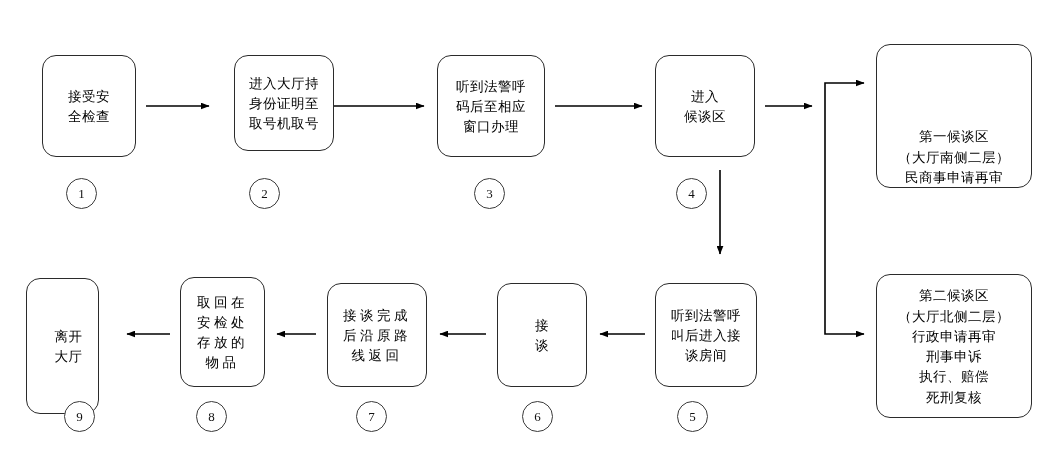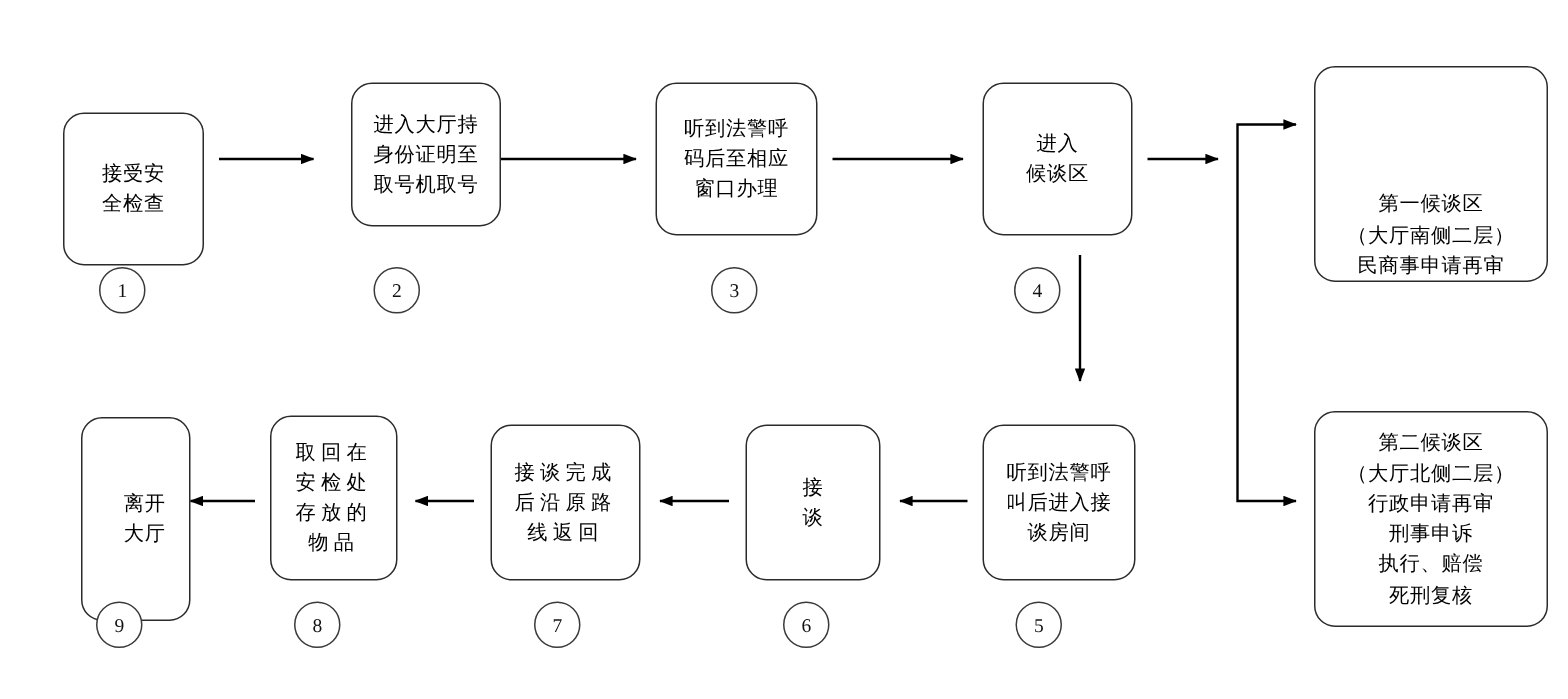--- a/index.html
+++ b/index.html
@@ -90,21 +90,21 @@
         <path d="M 825 106 L 825 334 L 864 334" marker-end="url(#arrowhead)"></path>
         <path d="M 720 170 L 720 254" marker-end="url(#arrowhead)"></path>
         <path d="M 645 334 L 600 334" marker-end="url(#arrowhead)"></path>
         <path d="M 486 334 L 440 334" marker-end="url(#arrowhead)"></path>
         <path d="M 316 334 L 277 334" marker-end="url(#arrowhead)"></path>
         <path d="M 170 334 L 127 334" marker-end="url(#arrowhead)"></path>
       </g>
   </svg>
 
   <div id="node-layer">
-      <div class="node" style="left: 42px; top: 55px; width: 94px; height: 102px; margin-top: 20px;"><span class="node-text">接受安
+      <div class="node" style="left: 42px; top: 55px; width: 94px; height: 102px;"><span class="node-text">接受安
 全检查</span></div>
       <div class="node" style="left: 234px; top: 55px; width: 100px; height: 96px;"><span class="node-text">进入大厅持
 身份证明至
 取号机取号</span></div>
       <div class="node" style="left: 437px; top: 55px; width: 108px; height: 102px;"><span class="node-text">听到法警呼
 码后至相应
 窗口办理</span></div>
       <div class="node" style="left: 655px; top: 55px; width: 100px; height: 102px;"><span class="node-text">进入
 候谈区</span></div>
       <div class="node" style="left: 655px; top: 283px; width: 102px; height: 104px;"><span class="node-text">听到法警呼
@@ -112,21 +112,21 @@
 谈房间</span></div>
       <div class="node" style="left: 497px; top: 283px; width: 90px; height: 104px;"><span class="node-text">接
 谈</span></div>
       <div class="node wide-just" style="left: 327px; top: 283px; width: 100px; height: 104px;"><span class="node-text">接谈完成
 后沿原路
 线返回</span></div>
       <div class="node wide-just" style="left: 180px; top: 277px; width: 85px; height: 110px;"><span class="node-text">取回在
 安检处
 存放的
 物品</span></div>
-      <div class="node" style="left: 54px; top: 278px; width: 73px; height: 136px; padding-left: 12px;"><span class="node-text">离开
+      <div class="node" style="left: 26px; top: 278px; width: 73px; height: 136px; padding-left: 12px;"><span class="node-text">离开
 大厅</span></div>
       <div class="node" style="left: 876px; top: 44px; width: 156px; height: 144px; align-items: flex-end;"><span class="node-text">第一候谈区
 （大厅南侧二层）
 民商事申请再审</span></div>
       <div class="node" style="left: 876px; top: 274px; width: 156px; height: 144px;"><span class="node-text">第二候谈区
 （大厅北侧二层）
 行政申请再审
 刑事申诉
 执行、赔偿
 死刑复核</span></div>

